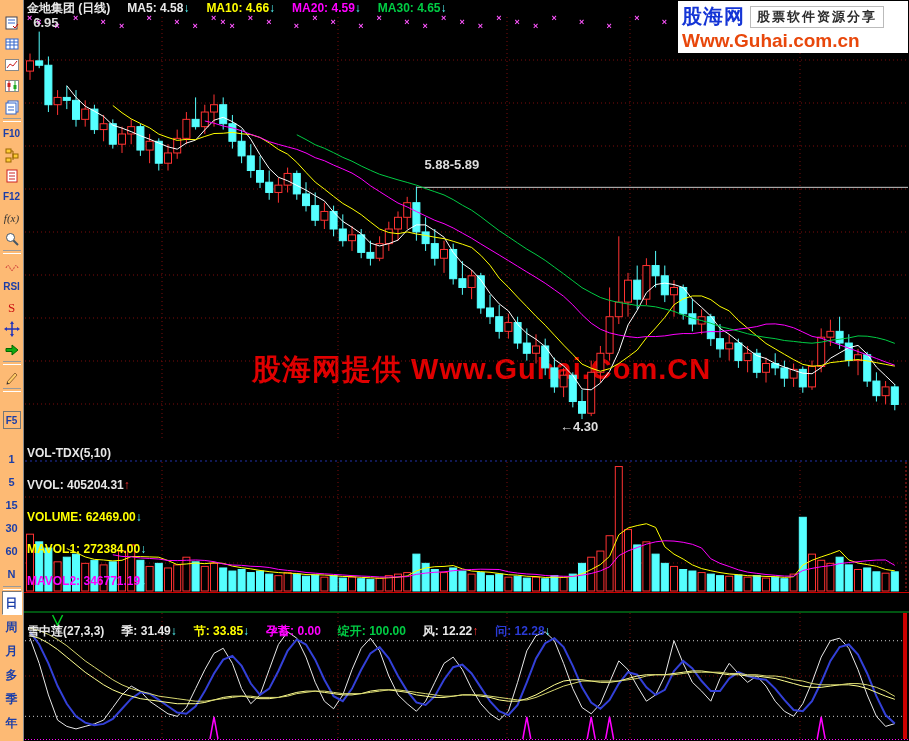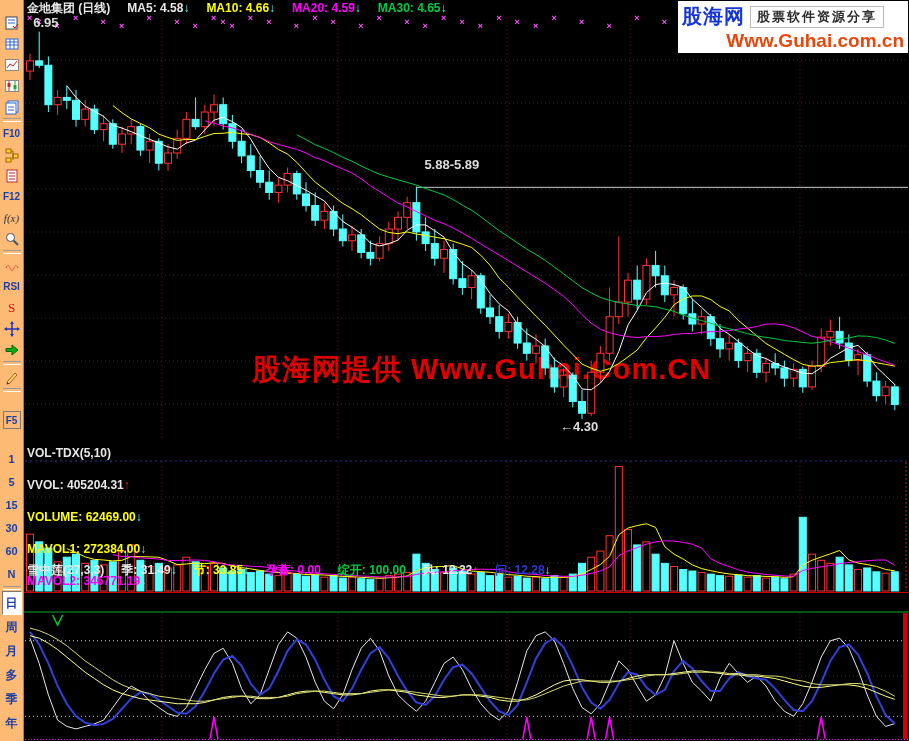--- a/index.html
+++ b/index.html
@@ -23,21 +23,21 @@
     white-space:nowrap;line-height:15px;}
   .w{color:#e8e8e8}.y{color:#ffff00}.m{color:#ff00ff}.g{color:#00cc44}.bl{color:#2b3bd6}
   .arr-dn{color:#55ffff;font-weight:bold}.arr-up{color:#ff3030;font-weight:bold}
   
   .logo{position:absolute;left:678px;top:1px;width:230px;height:52px;background:#ffffff;z-index:6;
     box-sizing:border-box;padding:2px 4px;}
   .logo-row1{display:flex;align-items:center;gap:5px;}
   .logo-site{color:#1535d6;font-size:20px;font-weight:bold;letter-spacing:1px;}
   .logo-tag{color:#2b2b2b;font-size:13px;font-weight:bold;border:1px solid #bbb;padding:1px 6px;
     letter-spacing:2px;}
-  .logo-url{color:#e8470b;font-size:19px;font-weight:bold;line-height:1.2;text-align:right;}
+  .logo-url{color:#e8470b;font-size:19px;font-weight:bold;line-height:1.2;}
   
   .watermark{position:absolute;left:252px;top:350px;z-index:1;color:#e00000;font-size:29px;
     font-weight:bold;letter-spacing:1px;}
   #chart{position:absolute;left:0;top:0;z-index:2;}
 </style>
 </head>
 <body>
 
 <div class="watermark">股海网提供 Www.Guhai.Com.CN</div>
 
@@ -552,21 +552,21 @@
 </div>
 
 <div class="hdr" id="vol-hdr" style="top:446px;flex-direction:column;">
   <span class="w">VOL-TDX(5,10)</span>
   <span class="w"><span>VVOL:</span> <span>405204.31</span><span class="arr-up">↑</span></span>
   <span class="y"><span>VOLUME:</span> <span>62469.00</span><span class="arr-dn">↓</span></span>
   <span class="y"><span>MAVOL1:</span> <span>272384.00</span><span class="arr-dn">↓</span></span>
   <span class="m"><span>MAVOL2:</span> <span>346771.19</span><span class="arr-dn">↓</span></span>
 </div>
 
-<div class="hdr" id="xzl-hdr" style="top:563px;">
+<div class="hdr" id="xzl-hdr" style="top:624px;">
   <span class="w">雪中莲(27,3,3)</span>
   <span class="w"><span>季:</span> <span>31.49</span><span class="arr-dn">↓</span></span>
   <span class="y"><span>节:</span> <span>33.85</span><span class="arr-dn">↓</span></span>
   <span class="m"><span>孕蓄:</span> <span>0.00</span></span>
   <span class="g"><span>绽开:</span> <span>100.00</span></span>
   <span class="w"><span>风:</span> <span>12.22</span><span class="arr-up">↑</span></span>
   <span class="bl"><span>问:</span> <span>12.28</span><span class="arr-dn">↓</span></span>
 </div>
 
 <div class="logo">

